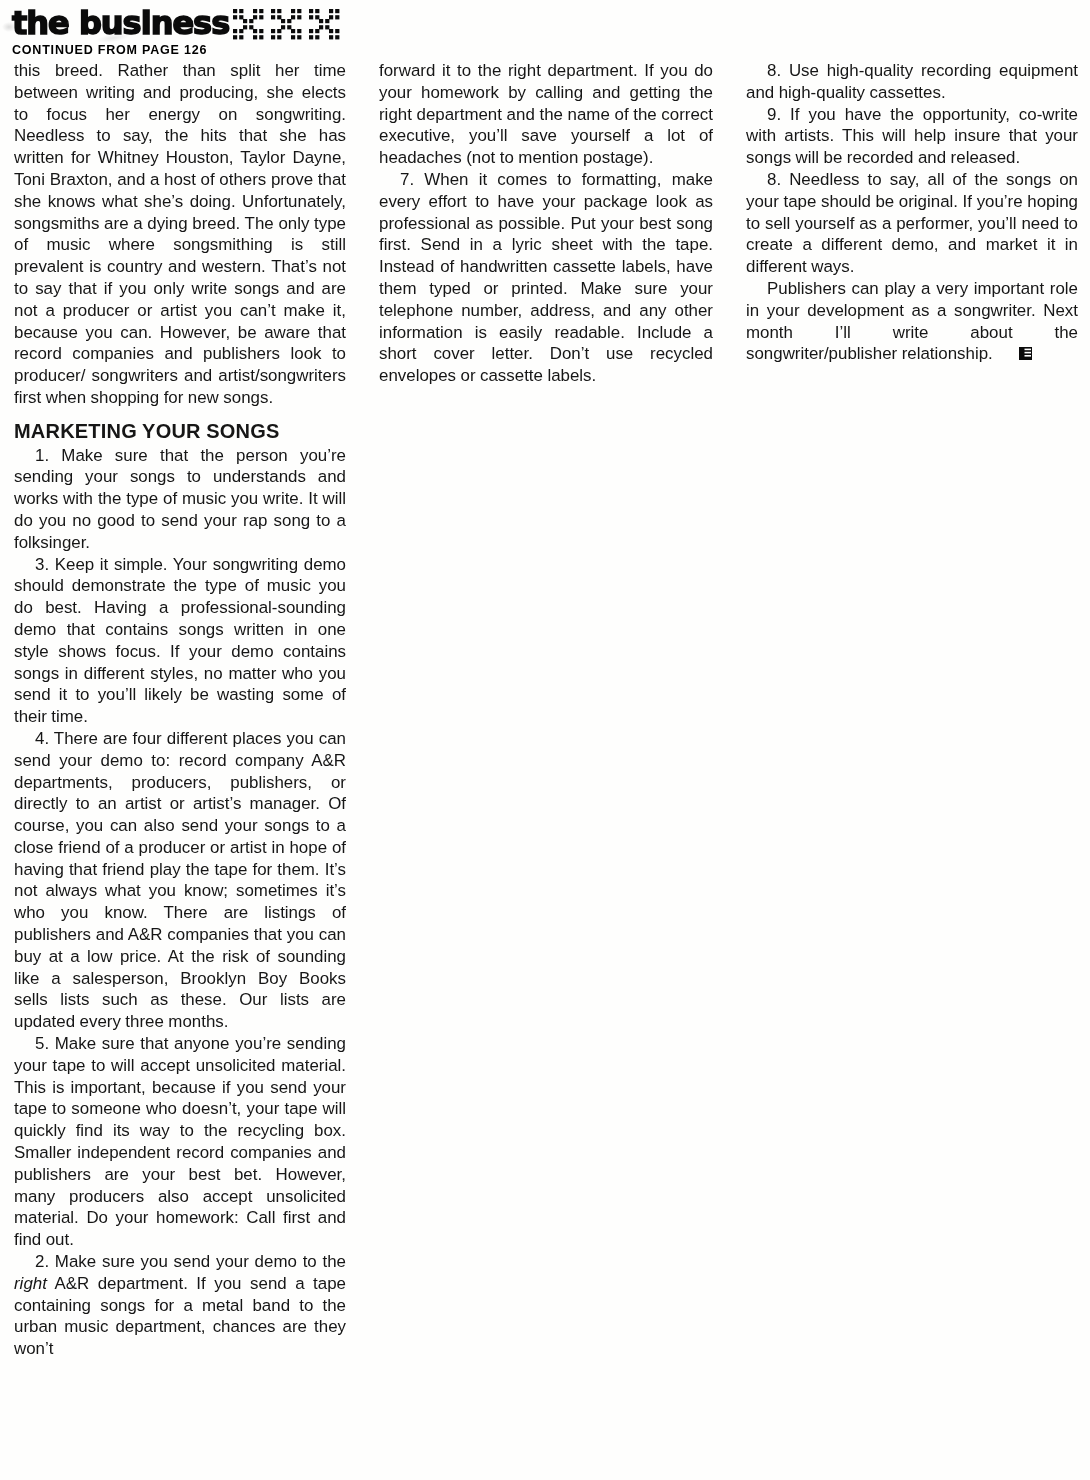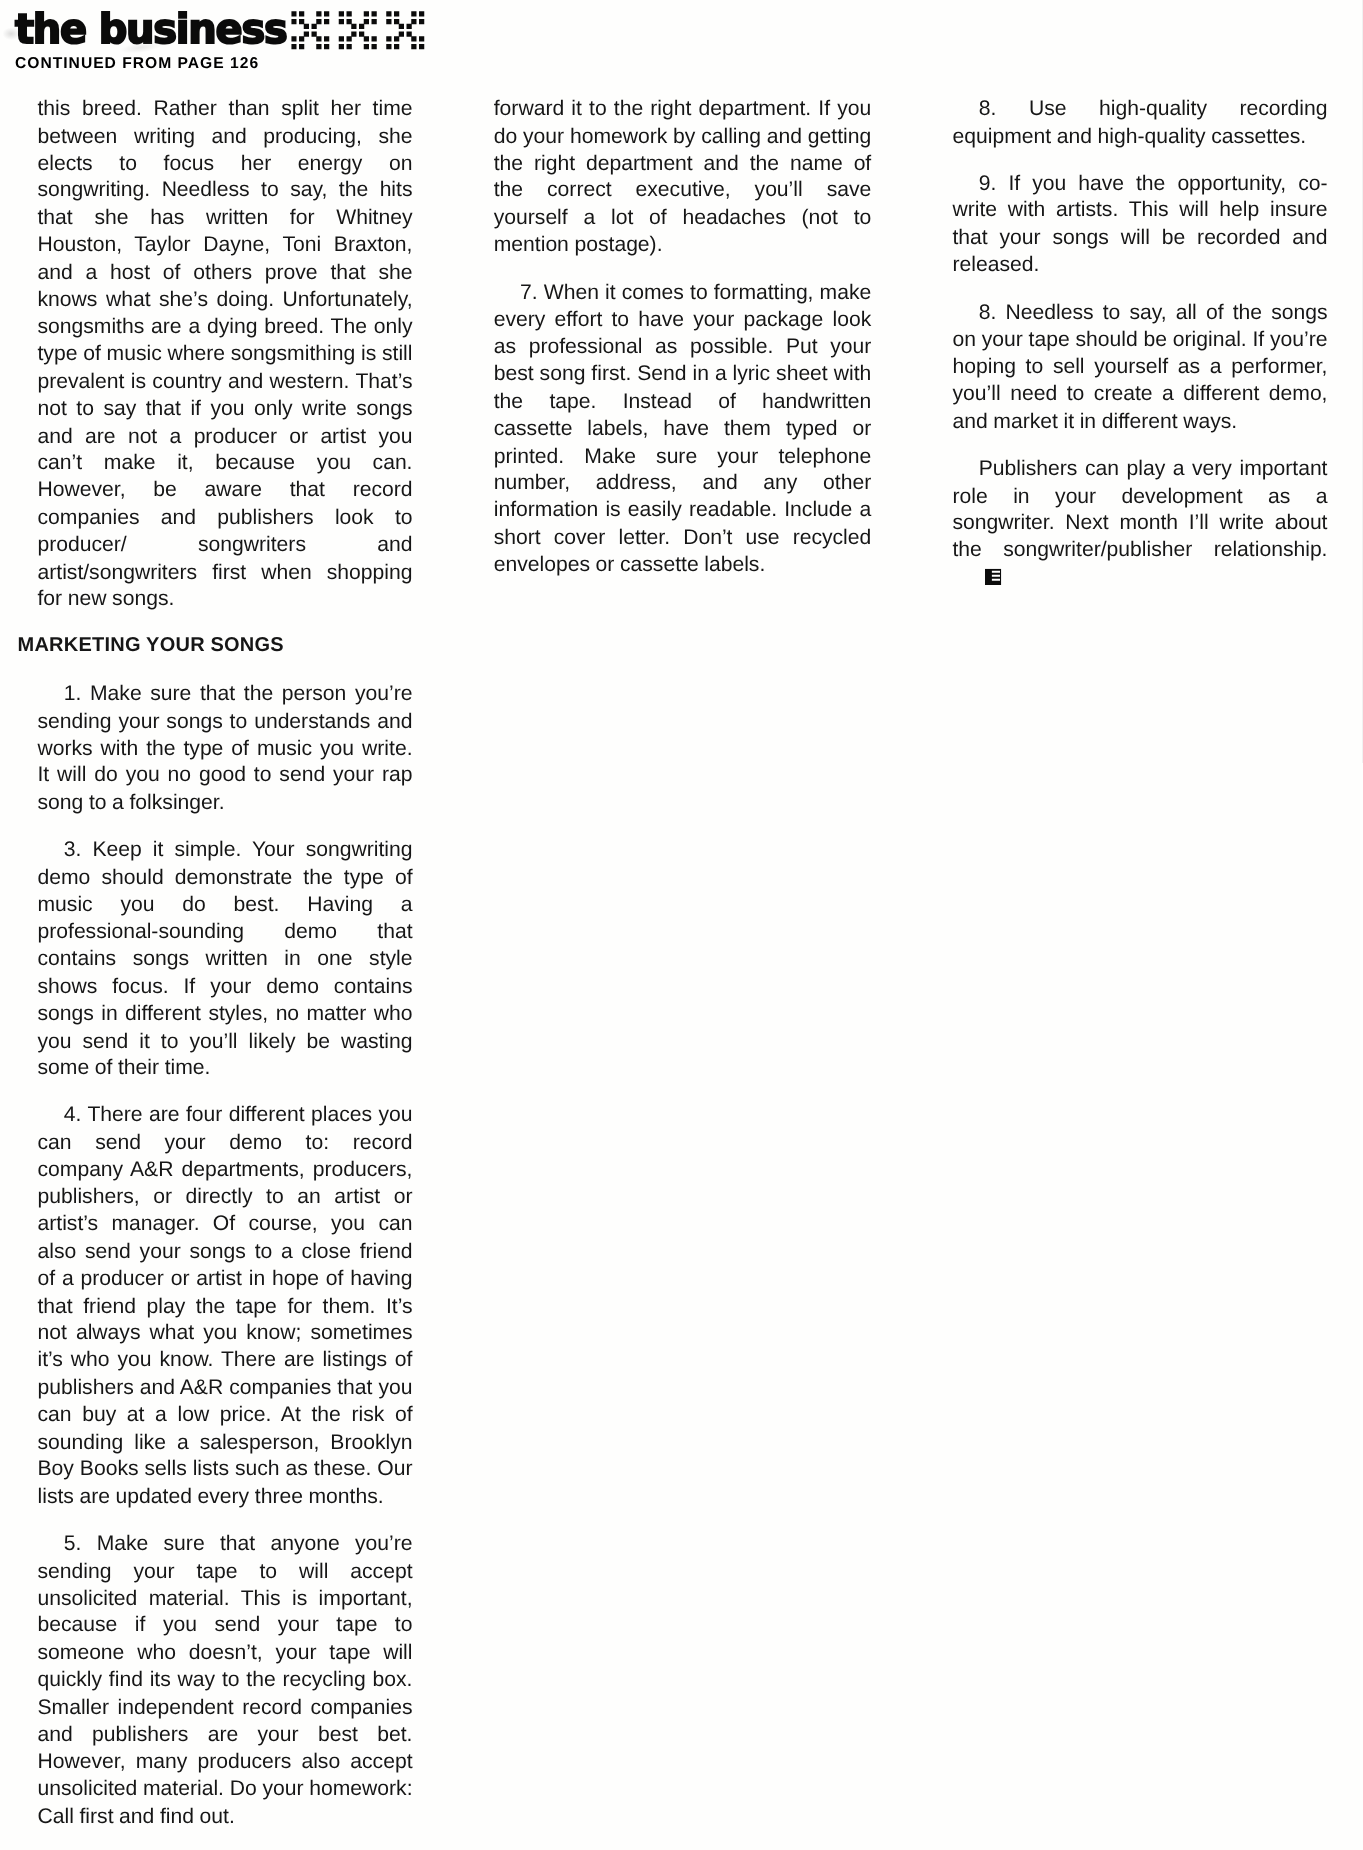--- a/index.html
+++ b/index.html
@@ -51,24 +51,24 @@
     column-gap:33px;
   }
   .col{
     font-size:16.9px;
     line-height:21.8px;
     text-align:justify;
     hyphens:auto;
     -webkit-hyphens:auto;
     word-spacing:-0.2px;
   }
-  .col p{margin:16px;}
+  .col p{margin:0;}
   .col p.indent{text-indent:21px;}
   .sec-heading{
-    font-size:16px;
+    font-size:20px;
     font-weight:800;
     letter-spacing:.2px;
     margin:12px 0 2px 0;
     text-align:left;
   }
   i.em{font-style:italic;}
   .endmark{
     display:inline-block;
     vertical-align:baseline;
     margin-left:5px;

